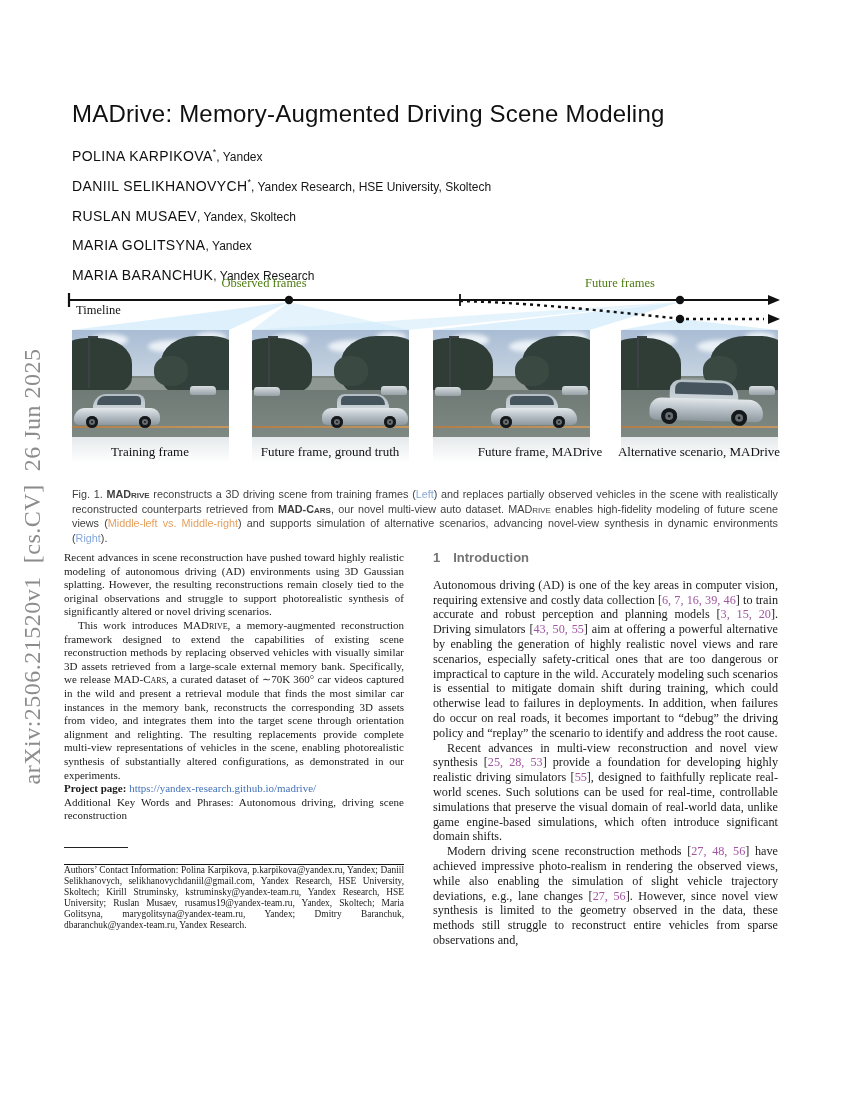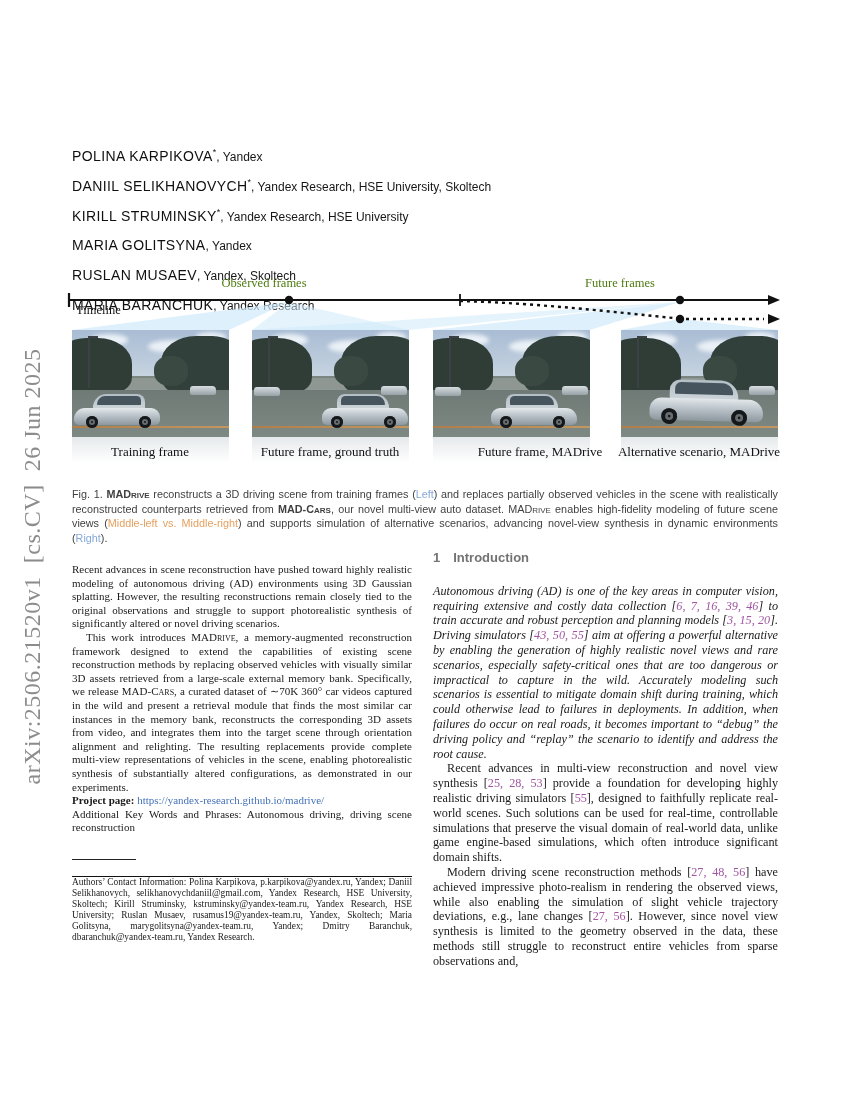--- a/index.html
+++ b/index.html
@@ -57,66 +57,64 @@
   .refl{position:absolute;top:437px;width:157px;height:26px;opacity:.5;
         background:linear-gradient(#ccd3d8,rgba(255,255,255,0));}
   .frame-cap{position:absolute;top:444px;transform:translateX(-50%);font-size:13px;color:#111;white-space:nowrap;}
 
   
   .fig-caption{position:absolute;left:72px;top:487px;width:706px;
                font-family:"Liberation Sans",sans-serif;font-size:10.8px;
                line-height:14.6px;color:#3f3f3f;text-align:justify;}
 
   
-  .colL{position:absolute;left:72px;top:551px;width:340px;font-size:11px;line-height:13.6px;text-align:justify;margin-top:12px;}
+  .colL{position:absolute;left:64px;top:551px;width:340px;font-size:11px;line-height:13.6px;text-align:justify;}
   .colR{position:absolute;left:433px;top:551px;width:345px;font-size:12.2px;line-height:14.8px;text-align:justify;}
   .colL p,.colR p{margin:0;}
   .indent{text-indent:14px;}
   .proj{margin-top:9px;margin-left:36px;text-align:left;}
   .keywords{margin-top:11px;}
   .fn-rule{margin-top:24px;width:64px;height:0;border-top:1px solid #222;}
   .footnote{margin-top:3px;font-size:10px;line-height:13px;text-align:left;}
   .ct-rule{margin-top:16px;width:340px;height:0;border-top:1.5px solid #111;}
   .contact{margin-top:4px;font-size:9.4px;line-height:11px;}
   .sec-head{font-family:"Liberation Sans",sans-serif;font-size:13px;font-weight:bold;color:#737373;text-align:left;}
   .sec-num{margin-right:13px;}
-  .colR .pfirst{margin-top:18px;font-style:italic;}
+  .colR .pfirst{margin-top:12px;}
 
   
   .seg-cite{color:#a155a1;}
   .seg-blue{color:#85a8d8;margin-top:36px;}
   .seg-orange{color:#e5a05f;}
   .seg-sc{font-variant:small-caps;}
   .seg-bsc{font-variant:small-caps;font-weight:bold;}
   .seg-b{font-weight:bold;}
   a.proj-link{color:#4472b8;text-decoration:none;}
 </style>
 </head>
 <body>
 
 <div id="page">
 
   <div class="arxiv">arXiv:2506.21520v1&nbsp;&nbsp;[cs.CV]&nbsp;&nbsp;26 Jun 2025</div>
 
+  <div class="title">MADrive: Memory-Augmented Driving Scene Modeling</div>
 
   <div class="authors">
     <div class="author-line">
       <span class="a-name">POLINA KARPIKOVA</span><span class="a-mark">*</span><span class="a-aff">, Yandex</span>
     </div>
     <div class="author-line">
       <span class="a-name">DANIIL SELIKHANOVYCH</span><span class="a-mark">*</span><span class="a-aff">, Yandex Research, HSE University, Skoltech</span>
     </div>
     <div class="author-line">
-      <span class="a-name">KIRILL STRUMINSKY</span><span class="a-mark">*</span><span class="a-aff">, Yandex Research, HSE University</span>
+      <span class="a-name">RUSLAN MUSAEV</span><span class="a-mark"></span><span class="a-aff">, Yandex, Skoltech</span>
     </div>
     <div class="author-line">
       <span class="a-name">MARIA GOLITSYNA</span><span class="a-mark"></span><span class="a-aff">, Yandex</span>
-    </div>
-    <div class="author-line">
-      <span class="a-name">RUSLAN MUSAEV</span><span class="a-mark"></span><span class="a-aff">, Yandex, Skoltech</span>
     </div>
     <div class="author-line">
       <span class="a-name">MARIA BARANCHUK</span><span class="a-mark"></span><span class="a-aff">, Yandex Research</span>
     </div>
   </div>
 
   <div class="tl-label" style="left:264px;">Observed frames</div>
   <div class="tl-label" style="left:620px;">Future frames</div>
 
   <svg class="tl-svg" width="722" height="42" viewBox="0 0 722 42">

